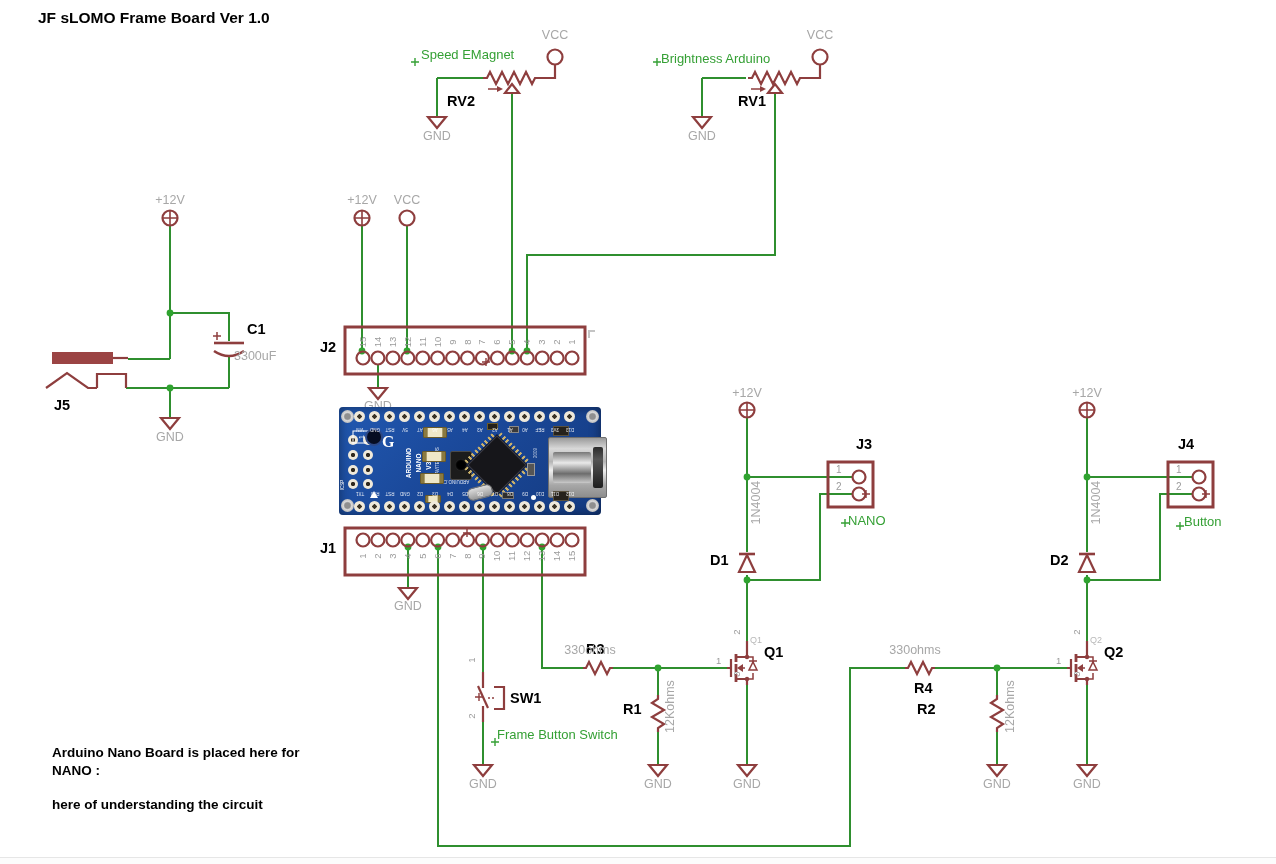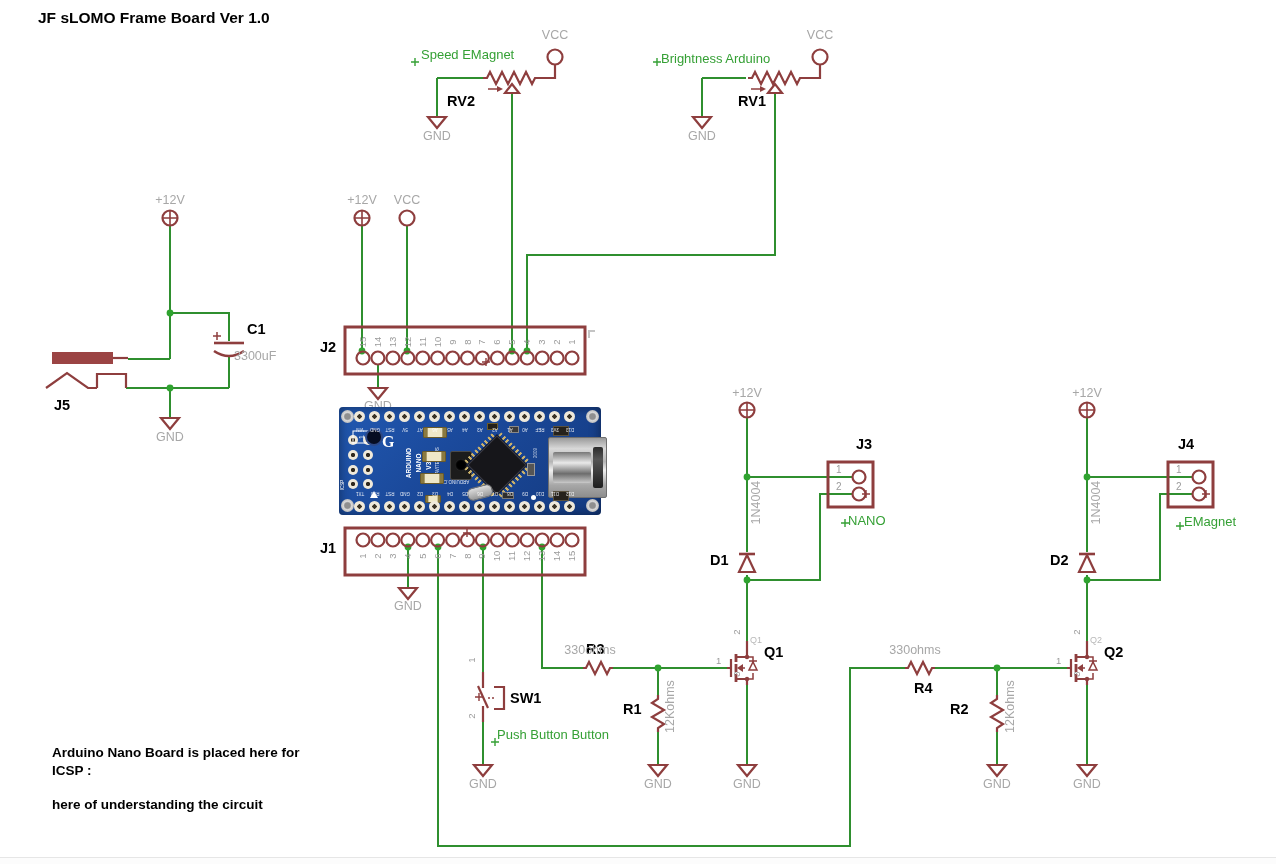--- a/index.html
+++ b/index.html
@@ -294,58 +294,58 @@
   <div class="lb ref" style="left:320px;top:340px">J2</div>
   <div class="lb ref" style="left:320px;top:541px">J1</div>
   <div class="lb ref" style="left:54px;top:398px">J5</div>
   <div class="lb ref" style="left:247px;top:322px">C1</div>
   <div class="lb ref" style="left:447px;top:94px">RV2</div>
   <div class="lb ref" style="left:738px;top:94px">RV1</div>
   <div class="lb ref" style="left:510px;top:691px">SW1</div>
   <div class="lb ref" style="left:586px;top:642px">R3</div>
   <div class="lb ref" style="left:623px;top:702px">R1</div>
   <div class="lb ref" style="left:914px;top:681px">R4</div>
-  <div class="lb ref" style="left:950px;top:702px">R2</div>
+  <div class="lb ref" style="left:917px;top:702px">R2</div>
   <div class="lb ref" style="left:764px;top:645px">Q1</div>
   <div class="lb ref" style="left:1104px;top:645px">Q2</div>
   <div class="lb ref" style="left:710px;top:553px">D1</div>
   <div class="lb ref" style="left:1050px;top:553px">D2</div>
   <div class="lb ref" style="left:856px;top:437px">J3</div>
   <div class="lb ref" style="left:1178px;top:437px">J4</div>
   <div class="lb ghost" style="left:750px;top:636px">Q1</div>
   <div class="lb ghost" style="left:1090px;top:636px">Q2</div>
 
   <div class="lb gray" style="left:234px;top:350px">3300uF</div>
   <div class="lb gray ctr" style="left:590px;top:644px">330ohms</div>
   <div class="lb gray ctr" style="left:915px;top:644px">330ohms</div>
   <div class="lb gray rotv" style="left:631px;top:700px;width:80px">12Kohms</div>
   <div class="lb gray rotv" style="left:971px;top:700px;width:80px">12Kohms</div>
   <div class="lb gray rotv" style="left:717px;top:496px;width:80px">1N4004</div>
   <div class="lb gray rotv" style="left:1057px;top:496px;width:80px">1N4004</div>
 
   <div class="lb net" style="left:421px;top:48px">Speed EMagnet</div>
   <div class="lb net" style="left:661px;top:52px">Brightness Arduino</div>
-  <div class="lb net" style="left:497px;top:728px">Push Button Button</div>
+  <div class="lb net" style="left:497px;top:728px">Frame Button Switch</div>
   <div class="lb net" style="left:848px;top:514px">NANO</div>
-  <div class="lb net" style="left:1184px;top:515px">EMagnet</div>
+  <div class="lb net" style="left:1184px;top:515px">Button</div>
 
   <div class="pinnum" style="left:461px;top:655px">1</div>
   <div class="pinnum" style="left:461px;top:711px">2</div>
   <div class="lb" style="left:836px;top:465px;color:#9B9B9B;font-size:10px">1</div>
   <div class="lb" style="left:836px;top:482px;color:#9B9B9B;font-size:10px">2</div>
   <div class="lb" style="left:1176px;top:465px;color:#9B9B9B;font-size:10px">1</div>
   <div class="lb" style="left:1176px;top:482px;color:#9B9B9B;font-size:10px">2</div>
   <div class="pinnum" style="left:726px;top:627px">2</div>
   <div class="lb" style="left:716px;top:656px;color:#9B9B9B;font-size:9.5px">1</div>
   <div class="pinnum" style="left:726px;top:669px">3</div>
   <div class="pinnum" style="left:1066px;top:627px">2</div>
   <div class="lb" style="left:1056px;top:656px;color:#9B9B9B;font-size:9.5px">1</div>
   <div class="pinnum" style="left:1066px;top:669px">3</div>
 
-  <div class="lb note" style="left:52px;top:762px">ICSP :</div>
+  <div class="lb note" style="left:52px;top:762px">NANO :</div>
   <div class="lb note" style="left:52px;top:744px">Arduino Nano Board is placed here for</div>
   <div class="lb note" style="left:52px;top:796px">here of understanding the circuit</div>
 
   <div class="remnant" style="left:588px;top:330px;width:7px;height:2px"></div>
   <div class="remnant" style="left:588px;top:332px;width:2px;height:6px"></div>
 
   <div class="arduino">
     <span class="corner" style="left:2px;top:3px"></span>
     <span class="corner" style="left:247px;top:3px"></span>
     <span class="corner" style="left:2px;top:92px"></span>

